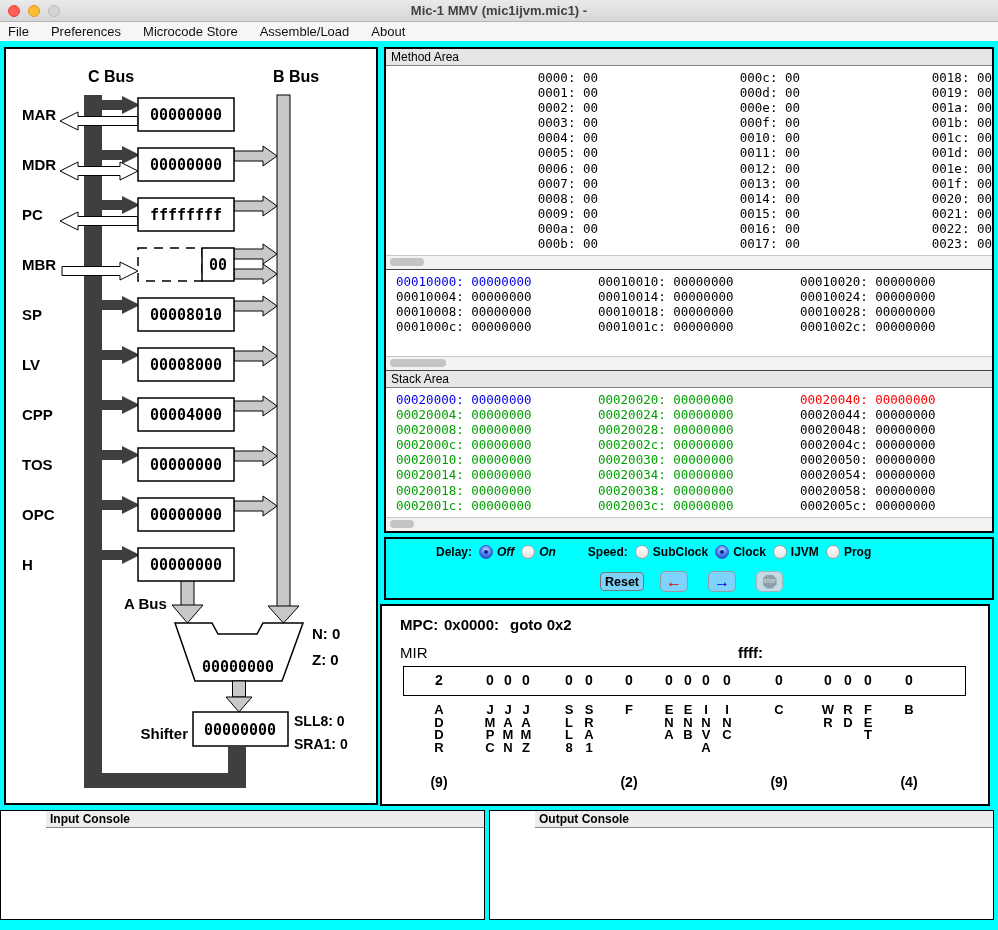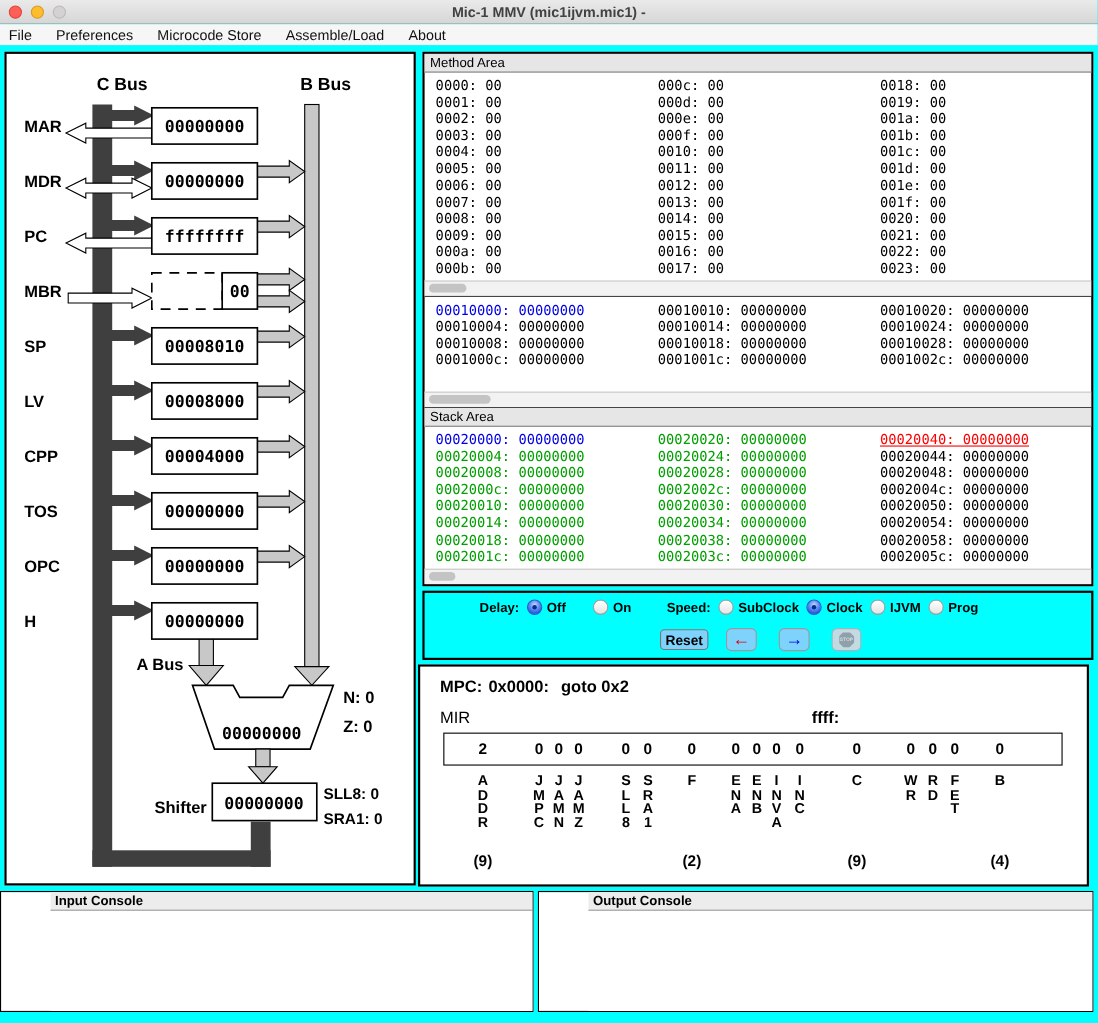--- a/index.html
+++ b/index.html
@@ -14,21 +14,21 @@
   
   .menubar{position:absolute;left:0;top:22px;width:998px;height:19px;background:#f6f6f6;display:flex;align-items:center;padding-left:8px;gap:22px;box-sizing:border-box;}
   .menu-item{font-size:13px;color:#111;white-space:nowrap;}
   
   .panel{position:absolute;background:#fff;border:2px solid #000;box-sizing:border-box;}
   
   .mem-section{position:relative;box-sizing:border-box;}
   .mem-header{height:17px;background:#e6e6e6;border-bottom:1px solid #808080;font-size:12px;font-weight:normal;color:#000;padding:1px 0 0 5px;box-sizing:border-box;}
   .mem-rows{padding:4px 0 0 10px;display:grid;grid-auto-flow:column;}
   .mem-cell{font-family:"DejaVu Sans Mono",monospace;font-size:12.5px;line-height:15.1px;color:#000;white-space:pre;}
-  .mem-cell.blue{color:#0000e8;} .mem-cell.green{color:#00a000;} .mem-cell.red{color:#ff0000;text-decoration:underline;}
+  .mem-cell.blue{color:#0000e8;} .mem-cell.green{color:#00a000;} .mem-cell.red{color:#ff0000;}
   .mem-scroll{position:absolute;left:0;right:0;bottom:0;height:13px;background:#f2f2f2;border-top:1px solid #c8c8c8;}
   .mem-thumb{position:absolute;left:4px;top:2px;height:8px;border-radius:4px;background:#c4c4c4;}
   .sec-divide{border-top:1.5px solid #444;}
   
   .ctrl{position:absolute;left:384px;top:537px;width:610px;height:63px;background:#00ffff;border:2px solid #000;box-sizing:border-box;}
   .ctrl-row1{position:absolute;left:50px;top:6px;display:flex;align-items:center;gap:7px;}
   .ctrl-label{font-size:12px;font-weight:bold;color:#000;}
   .radio-item{display:flex;align-items:center;gap:4px;}
   .radio{width:14px;height:14px;border-radius:50%;background:linear-gradient(#ffffff,#e4e4e4);border:1px solid #9f9f9f;box-sizing:border-box;position:relative;}
   .radio.selected{background:radial-gradient(circle at 50% 32%,#c4d8fb 0%,#6490f3 40%,#2257dd 78%,#1b46c0 100%);border:1px solid #2f5bc4;}
@@ -184,21 +184,21 @@
   <rect x="187" y="663" width="95" height="34" fill="#fff" stroke="#000" stroke-width="1.5"></rect>
   <text class="svg-val" x="234" y="686" text-anchor="middle">00000000</text>
   <text class="svg-label-sm" x="288" y="677">SLL8: 0</text>
   <text class="svg-label-sm" x="288" y="700">SRA1: 0</text>
 </svg>
 </div>
 
 <div class="panel" style="left:384px;top:47px;width:610px;height:486px;">
   <div class="mem-section" style="height:220px;">
     <div class="mem-header">Method Area</div>
-    <div class="mem-rows" id="method-rows" style="grid-template-rows: repeat(12, 15.1px); grid-template-columns: 202px 202px auto;">
+    <div class="mem-rows" id="method-rows" style="grid-template-rows: repeat(12, 15.1px); grid-template-columns: 202px 202px auto; text-align: right;">
         <div class="mem-cell">0000: 00</div>
         <div class="mem-cell">0001: 00</div>
         <div class="mem-cell">0002: 00</div>
         <div class="mem-cell">0003: 00</div>
         <div class="mem-cell">0004: 00</div>
         <div class="mem-cell">0005: 00</div>
         <div class="mem-cell">0006: 00</div>
         <div class="mem-cell">0007: 00</div>
         <div class="mem-cell">0008: 00</div>
         <div class="mem-cell">0009: 00</div>
@@ -282,21 +282,21 @@
       </div>
     <div class="mem-scroll">
         <div class="mem-thumb" style="width:24px;"></div>
       </div>
   </div>
 </div>
 
 <div class="ctrl">
   <div class="ctrl-row1">
     <span class="ctrl-label">Delay:</span>
-    <span id="delay-group" style="display:flex;gap:25px;align-items:center;">
+    <span id="delay-group" style="display:flex;gap:7px;align-items:center;font-style:italic;">
         <span class="radio-item">
           <span class="radio selected"></span>
           <span class="ctrl-label">Off</span>
         </span>
         <span class="radio-item">
           <span class="radio"></span>
           <span class="ctrl-label">On</span>
         </span>
       </span>
     <span style="width:18px;"></span>

